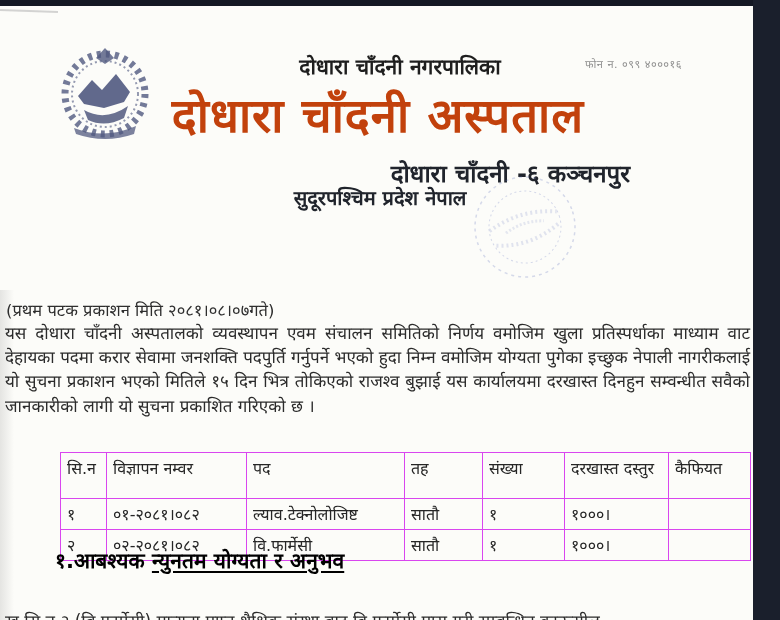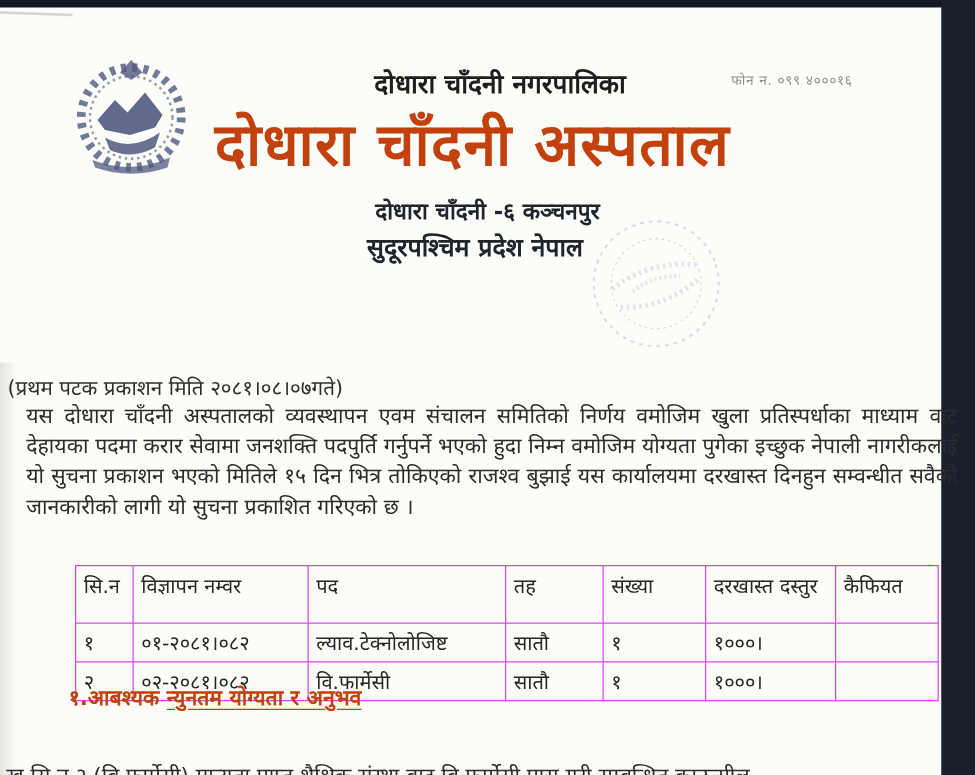--- a/index.html
+++ b/index.html
@@ -26,47 +26,47 @@
   .abs { position: absolute; }
 
   
   .logo-box { left: 44px; top: 44px; width: 122px; height: 106px; }
   .municipality { left: 190px; top: 52px; width: 420px; text-align: center;
     font-size: 21px; font-weight: bold; color: #1e1e1e; }
   .phone { left: 585px; top: 46px; width: 165px; font-size: 11px; color: #8f8f8f;
     filter: blur(.4px); letter-spacing: .5px; margin-top: 10px; }
   .hospital-title { left: 48px; top: 82px; width: 660px; text-align: center;
     font-size: 47px; font-weight: bold; color: #c2410c; letter-spacing: 1px; }
-  .address1 { left: 150px; top: 156px; width: 480px; text-align: center;
-    font-size: 18px; font-weight: bold; color: #20242c; }
+  .address1 { left: 150px; top: 156px; width: 480px; text-align: right;
+    font-size: 24px; font-weight: bold; color: #20242c; }
   .address2 { left: 150px; top: 184px; width: 460px; text-align: center;
     font-size: 20px; font-weight: bold; color: #20242c; }
   .stamp { left: 460px; top: 170px; width: 130px; height: 115px; opacity: .55; }
   .date-line { left: 535px; top: 242px; width: 210px; text-align: right;
     font-size: 15px; color: #2a2a2a; }
 
   
   .subject { left: 100px; top: 270px; width: 580px; text-align: center;
     font-size: 18px; font-weight: bold; color: #1d1d1d; }
   .pub-line { left: 6px; top: 298px; width: 600px; font-size: 16.5px; color: #2e2e2e; }
   .body-par { left: 5px; top: 321px; width: 745px; font-size: 17px; line-height: 24.2px;
-    text-align: justify; color: #2b2b2b; margin-left: 16px; }
+    text-align: justify; color: #2b2b2b; }
 
   
   .vacancy-table { position: absolute; left: 60px; top: 452px; width: 690px;
     border-collapse: collapse; table-layout: fixed; font-size: 16px; color: #262626; }
   .vacancy-table th, .vacancy-table td {
     border: 1px solid #d946ef; padding: 4px 6px; text-align: left;
     font-weight: normal; vertical-align: top; overflow: hidden; white-space: normal; }
   .vacancy-table thead th { height: 46px; }
   .vacancy-table tbody td { height: 23px; }
 
   
-  .qual-heading { left: 55px; top: 546px; width: 690px; font-size: 17px;
-    font-weight: 600; color: #c2410c; }
+  .qual-heading { left: 55px; top: 546px; width: 690px; font-size: 21px;
+    font-weight: 600; color: #000000; }
   .qual-a { left: 5px; top: 566px; width: 748px; font-size: 17px; line-height: 22.5px;
     text-align: justify; color: #2b2b2b; }
   .qual-b { left: 5px; top: 610px; width: 748px; font-size: 17px; line-height: 22.5px;
     text-align: justify; color: #2b2b2b; }
   .u { text-decoration: underline; text-underline-offset: 3px; }
 </style>
 </head>
 <body>
 
 <div class="page">

